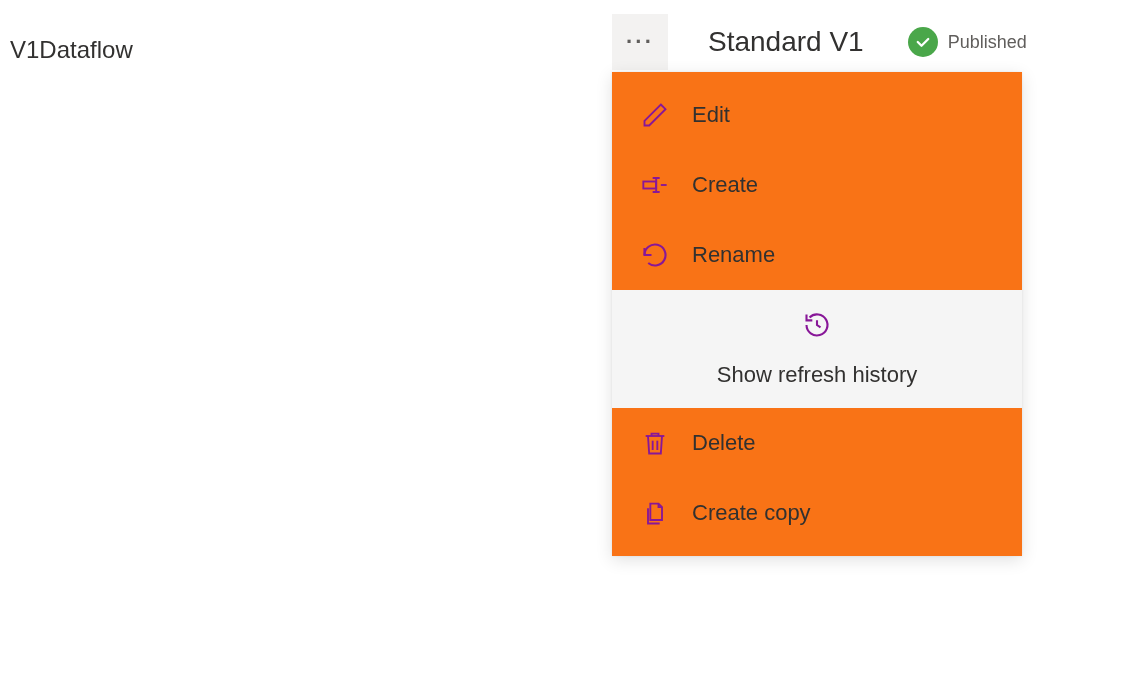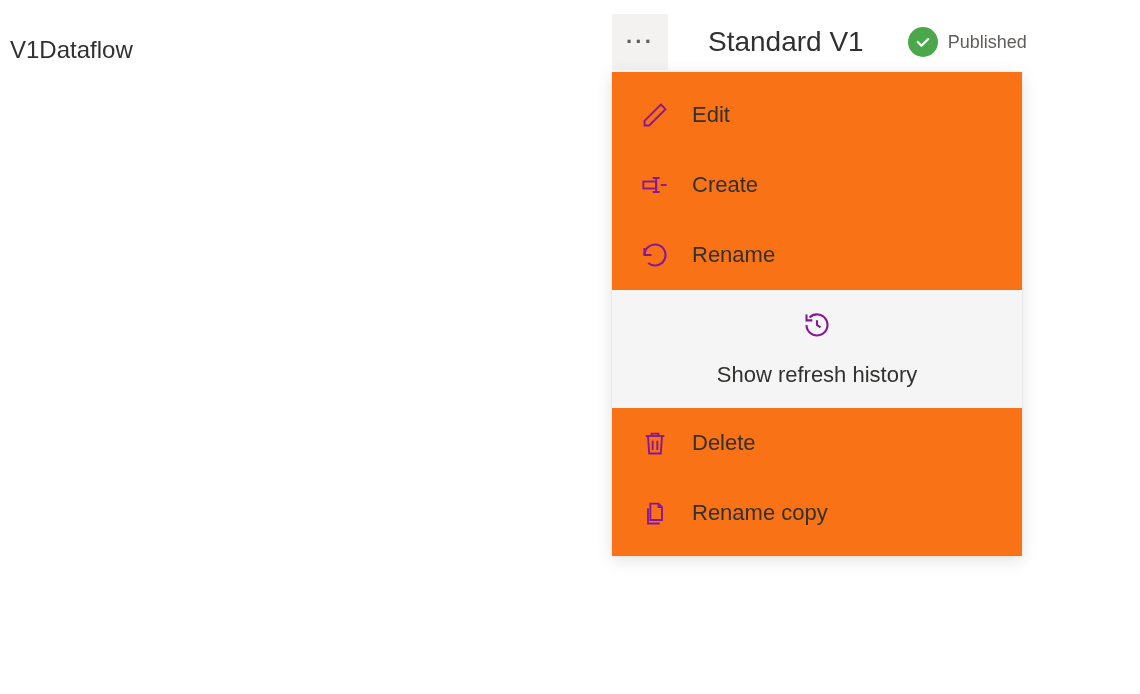--- a/index.html
+++ b/index.html
@@ -195,16 +195,16 @@
   </div>
 
   <div class="menu-item">
     <span class="menu-icon">
       <svg viewBox="0 0 24 24" fill="none" stroke="#881798" stroke-width="1.6">
         <path d="M8 4 h7 l3 3 v11 h-10 z"></path>
         <path d="M15 4 v3 h3"></path>
         <path d="M6 8 v13 h10"></path>
       </svg>
     </span>
-    <span class="menu-label">Rename copy</span>
+    <span class="menu-label">Create copy</span>
   </div>
 
 </div>
 
 </body></html>

